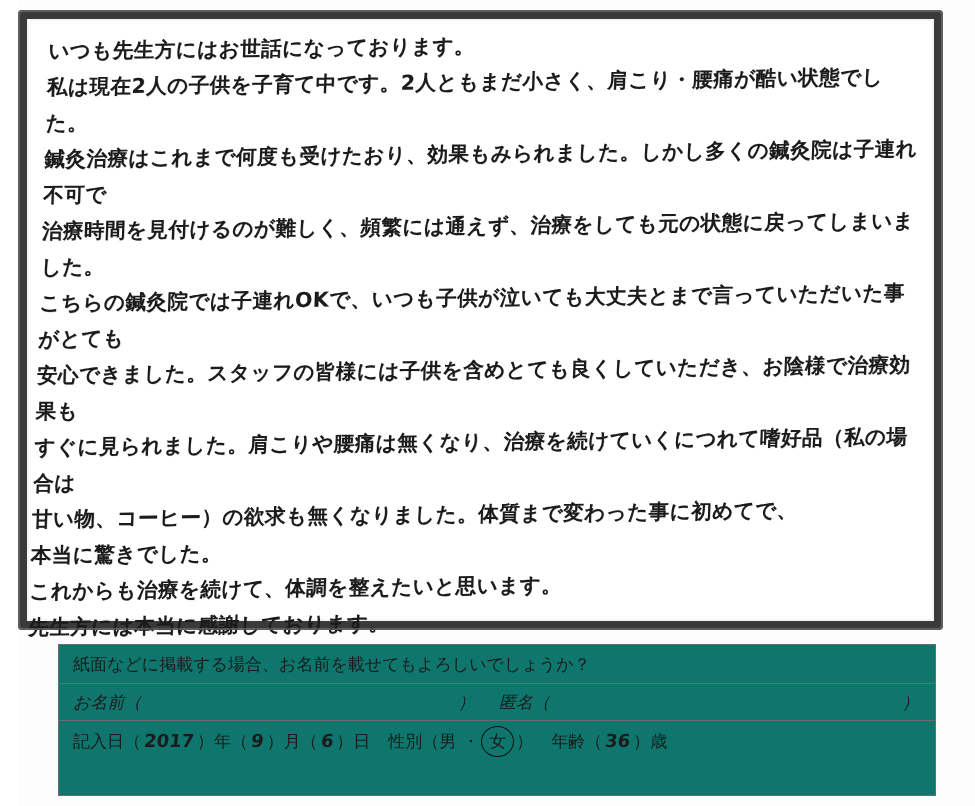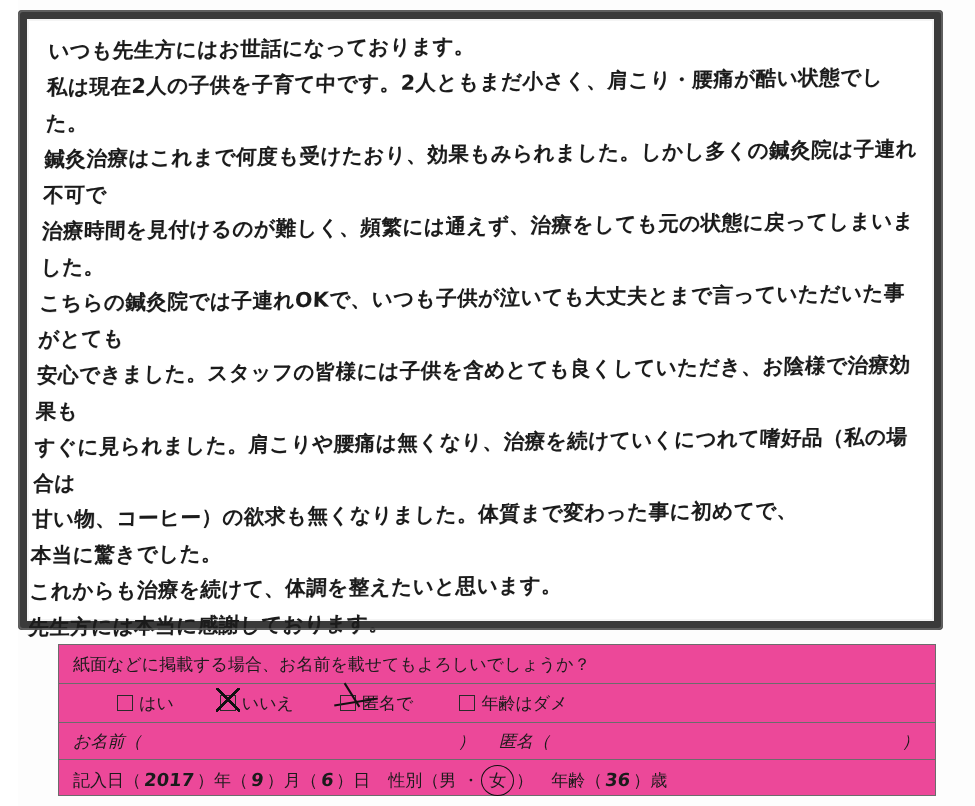--- a/index.html
+++ b/index.html
@@ -66,21 +66,21 @@
 
   
   .form-box {
     position: absolute;
     left: 58px;
     top: 644px;
     width: 878px;
     height: 152px;
     box-sizing: border-box;
     border: 1px solid #6c6c6c;
-    background: #ec4899;
+    background: #0f766e;
   }
   .form-row {
     box-sizing: border-box;
     border-bottom: 1px solid #6c6c6c;
     position: relative;
   }
   .form-row:last-child { border-bottom: none; }
 
   .row-q {
     height: 38px;
@@ -232,40 +232,20 @@
 これからも治療を続けて、体調を整えたいと思います。
 先生方には本当に感謝しております。</div>
   </div>
 
   <div class="form-box">
 
     <div class="form-row">
       <div class="row-q">紙面などに掲載する場合、お名前を載せてもよろしいでしょうか？</div>
     </div>
 
-    <div class="form-row">
-      <div class="row-choices">
-        <div class="choice">
-          <span class="cbox"></span>
-          <span>はい</span>
-        </div>
-        <div class="choice">
-          <span class="cbox checked"></span>
-          <span>いいえ</span>
-        </div>
-        <div class="choice strike">
-          <span class="cbox"></span>
-          <span>匿名で</span>
-        </div>
-        <div class="choice">
-          <span class="cbox"></span>
-          <span>年齢はダメ</span>
-        </div>
-      </div>
-    </div>
 
     <div class="form-row">
       <div class="row-name">
         <div class="cell-name">
           <span>お名前（</span>
           <span class="hw"></span>
           <span style="float:right; padding-right:14px;">）</span>
         </div>
         <div class="cell-anon">
           <span>匿名（</span>

